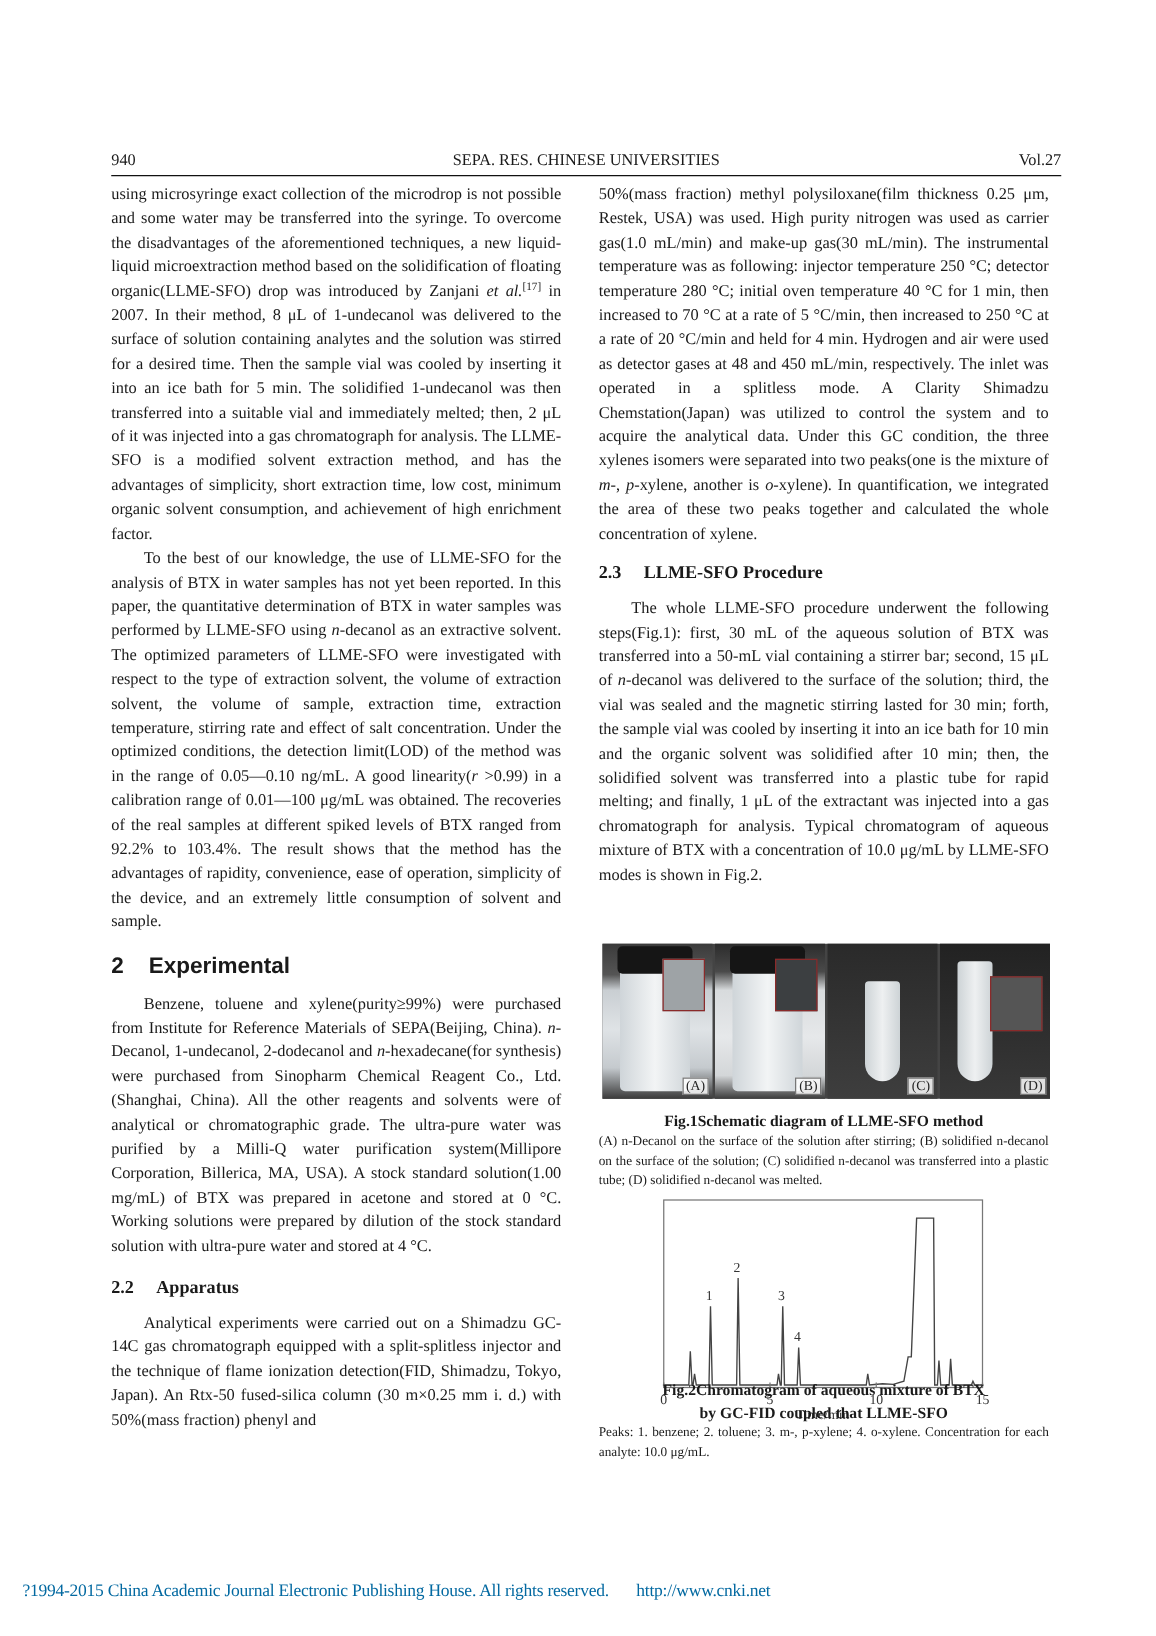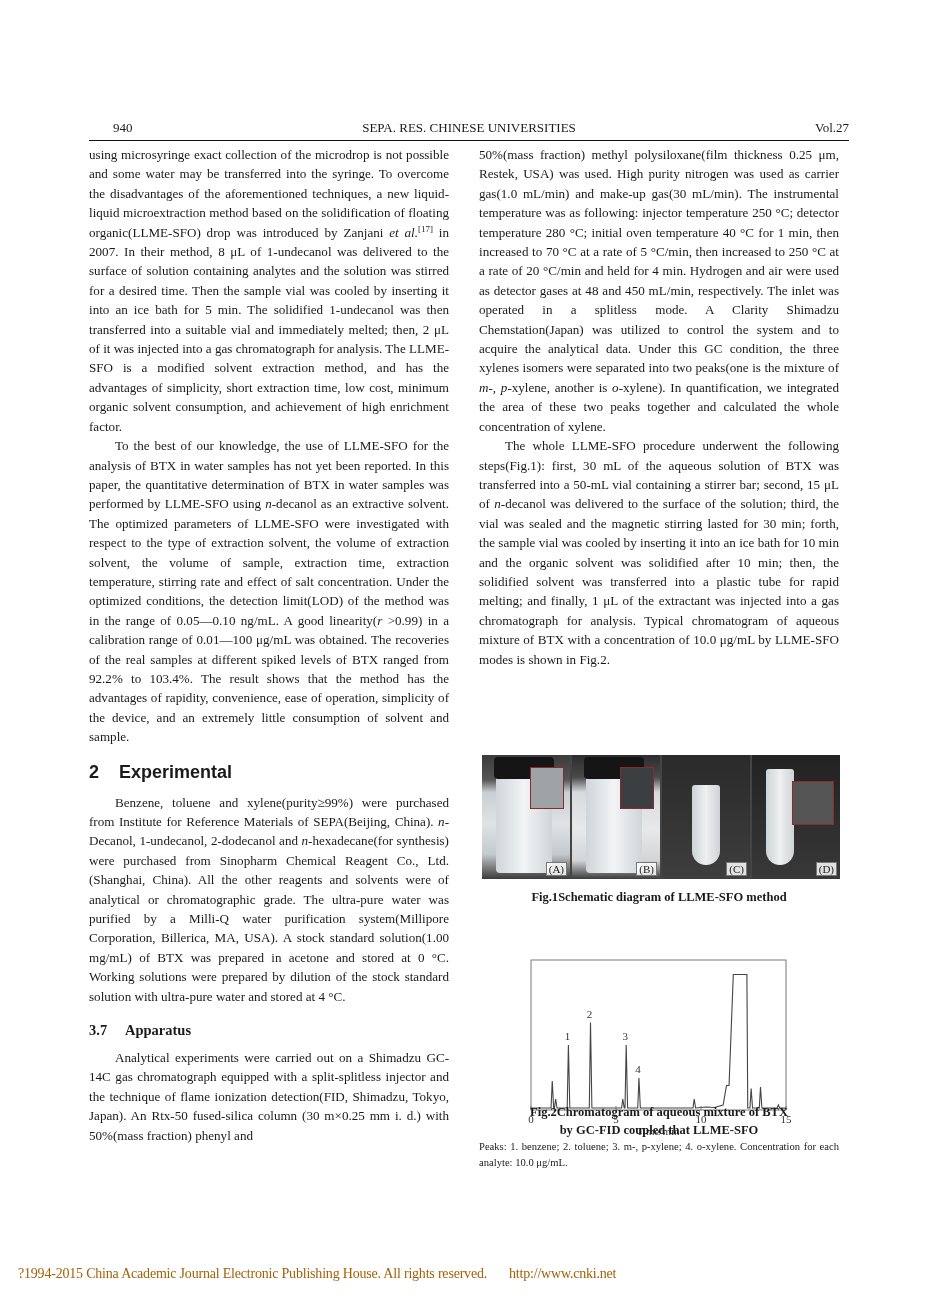--- a/index.html
+++ b/index.html
@@ -1,18 +1,18 @@
 <!DOCTYPE html>
 <html><head>
 <meta charset="utf-8">
 <style>
   html,body{margin:0;padding:0;background:#fff;}
   body{width:925px;height:1309px;position:relative;overflow:hidden;font-family:"Liberation Serif","DejaVu Serif",serif;color:#1a1a1a;}
   .hdr{position:absolute;top:120px;left:89px;width:760px;height:18px;font-size:13px;}
-  .hdr .pn{position:absolute;left:0;top:0;margin-left:24px;}
+  .hdr .pn{position:absolute;left:0;top:0;}
   .hdr .jt{position:absolute;left:0;right:0;text-align:center;top:0;}
   .hdr .vol{position:absolute;right:0;top:0;}
   .rule{position:absolute;top:140px;left:89px;width:760px;height:0;border-top:1.3px solid #111;}
   .col{position:absolute;top:145px;width:360px;font-size:13.1px;line-height:19.4px;text-align:justify;}
   .col.left{left:89px;}
   .col.right{left:479px;width:360px;}
   .col p{margin:0;}
   .ind{text-indent:26px;}
   .sup{font-size:9px;vertical-align:super;line-height:0;}
   h2{font-family:"Liberation Sans","DejaVu Sans",sans-serif;font-size:18px;font-weight:bold;margin:14px 0 10px 0;line-height:22px;}
@@ -28,45 +28,46 @@
   .ph4{background:linear-gradient(180deg,#222 0%,#383838 100%);}
   .vial{position:absolute;left:14px;top:10px;width:56px;height:108px;border-radius:6px 6px 4px 4px;background:linear-gradient(90deg,#cfd5d9,#f2f4f5,#cfd5d9);}
   .cap{position:absolute;left:12px;top:2px;width:60px;height:22px;background:#151515;border-radius:4px;}
   .inset{position:absolute;right:6px;top:12px;width:32px;height:40px;border:1px solid #8a2a2a;background:#9ea3a6;}
   .tube{position:absolute;left:30px;top:30px;width:28px;height:80px;background:linear-gradient(90deg,#cdd3d6,#eef0f1,#cdd3d6);border-radius:3px 3px 14px 14px;}
   .fig1cap{position:absolute;left:479px;top:888px;width:360px;font-size:10.6px;line-height:15.5px;text-align:justify;}
   .fig1cap .t,.fig2cap .t{font-weight:bold;font-size:12.5px;text-align:center;line-height:18px;}
   .fig1cap .t span,.fig2cap .t span{}
   .fig2{position:absolute;left:515px;top:955px;width:300px;height:185px;}
   .fig2cap{position:absolute;left:479px;top:1103px;width:360px;font-size:10.6px;line-height:15.5px;text-align:justify;}
-  .footer{position:absolute;top:1266px;left:18px;width:760px;font-size:14px;color:#a16207;font-family:"Liberation Serif",serif;letter-spacing:-0.2px;}
+  .footer{position:absolute;top:1266px;left:18px;width:760px;font-size:14px;color:#0369a1;font-family:"Liberation Serif",serif;letter-spacing:-0.2px;}
   .footer .url{margin-left:22px;}
   i{}
 </style>
 </head>
 <body>
 
 <div class="hdr">
   <span class="pn">940</span>
   <span class="jt">SEPA. RES. CHINESE UNIVERSITIES</span>
   <span class="vol">Vol.27</span>
 </div>
 <div class="rule"></div>
 
 <div class="col left">
   <p><span>using microsyringe exact collection of the microdrop is not possible and some water may be transferred into the syringe. To overcome the disadvantages of the aforementioned techniques, a new liquid-liquid microextraction method based on the solidification of floating organic(LLME-SFO) drop was introduced by Zanjani </span><i>et al.</i><span class="sup">[17]</span><span> in 2007. In their method, 8 μL of 1-undecanol was delivered to the surface of solution containing analytes and the solution was stirred for a desired time. Then the sample vial was cooled by inserting it into an ice bath for 5 min. The solidified 1-undecanol was then transferred into a suitable vial and immediately melted; then, 2 μL of it was injected into a gas chromatograph for analysis. The LLME-SFO is a modified solvent extraction method, and has the advantages of simplicity, short extraction time, low cost, minimum organic solvent consumption, and achievement of high enrichment factor.</span></p>
   <p class="ind"><span>To the best of our knowledge, the use of LLME-SFO for the analysis of BTX in water samples has not yet been reported. In this paper, the quantitative determination of BTX in water samples was performed by LLME-SFO using </span><i>n</i><span>-decanol as an extractive solvent. The optimized parameters of LLME-SFO were investigated with respect to the type of extraction solvent, the volume of extraction solvent, the volume of sample, extraction time, extraction temperature, stirring rate and effect of salt concentration. Under the optimized conditions, the detection limit(LOD) of the method was in the range of 0.05—0.10 ng/mL. A good linearity(</span><i>r</i><span> &gt;0.99) in a calibration range of 0.01—100 μg/mL was obtained. The recoveries of the real samples at different spiked levels of BTX ranged from 92.2% to 103.4%. The result shows that the method has the advantages of rapidity, convenience, ease of operation, simplicity of the device, and an extremely little consumption of solvent and sample.</span></p>
   <h2><span class="num">2</span><span>Experimental</span></h2>
   <p class="ind"><span>Benzene, toluene and xylene(purity≥99%) were purchased from Institute for Reference Materials of SEPA(Beijing, China). </span><i>n</i><span>-Decanol, 1-undecanol, 2-dodecanol and </span><i>n</i><span>-hexadecane(for synthesis) were purchased from Sinopharm Chemical Reagent Co., Ltd.(Shanghai, China). All the other reagents and solvents were of analytical or chromatographic grade. The ultra-pure water was purified by a Milli-Q water purification system(Millipore Corporation, Billerica, MA, USA). A stock standard solution(1.00 mg/mL) of BTX was prepared in acetone and stored at 0 °C. Working solutions were prepared by dilution of the stock standard solution with ultra-pure water and stored at 4 °C.</span></p>
-  <h3 style="margin-top:14px"><span class="num">3.7</span><span>Apparatus</span></h3>
+  <h3 style="margin-top:14px"><span class="num">2.2</span><span>Apparatus</span></h3>
   <p class="ind">Analytical experiments were carried out on a Shimadzu GC-14C gas chromatograph equipped with a split-splitless injector and the technique of flame ionization detection(FID, Shimadzu, Tokyo, Japan). An Rtx-50 fused-silica column (30 m×0.25 mm i. d.) with 50%(mass fraction) phenyl and</p>
 </div>
 
 <div class="col right">
   <p><span>50%(mass fraction) methyl polysiloxane(film thickness 0.25 μm, Restek, USA) was used. High purity nitrogen was used as carrier gas(1.0 mL/min) and make-up gas(30 mL/min). The instrumental temperature was as following: injector temperature 250 °C; detector temperature 280 °C; initial oven temperature 40 °C for 1 min, then increased to 70 °C at a rate of 5 °C/min, then increased to 250 °C at a rate of 20 °C/min and held for 4 min. Hydrogen and air were used as detector gases at 48 and 450 mL/min, respectively. The inlet was operated in a splitless mode. A Clarity Shimadzu Chemstation(Japan) was utilized to control the system and to acquire the analytical data. Under this GC condition, the three xylenes isomers were separated into two peaks(one is the mixture of </span><i>m</i><span>-, </span><i>p</i><span>-xylene, another is </span><i>o</i><span>-xylene). In quantification, we integrated the area of these two peaks together and calculated the whole concentration of xylene.</span></p>
+  <h3 style="margin-top:12px"><span class="num">2.3</span><span>LLME-SFO Procedure</span></h3>
   <p class="ind"><span>The whole LLME-SFO procedure underwent the following steps(Fig.1): first, 30 mL of the aqueous solution of BTX was transferred into a 50-mL vial containing a stirrer bar; second, 15 μL of </span><i>n</i><span>-decanol was delivered to the surface of the solution; third, the vial was sealed and the magnetic stirring lasted for 30 min; forth, the sample vial was cooled by inserting it into an ice bath for 10 min and the organic solvent was solidified after 10 min; then, the solidified solvent was transferred into a plastic tube for rapid melting; and finally, 1 μL of the extractant was injected into a gas chromatograph for analysis. Typical chromatogram of aqueous mixture of BTX with a concentration of 10.0 μg/mL by LLME-SFO modes is shown in Fig.2.</span></p>
 </div>
 
 <div class="fig1">
   <div class="ph ph1">
     <div class="vial"></div>
     <div class="cap"></div>
     <div class="inset"></div>
     <span class="lbl">(A)</span>
   </div>
@@ -82,20 +83,21 @@
   </div>
   <div class="ph ph4">
     <div class="tube" style="left:14px;top:14px;height:96px"></div>
     <div class="inset" style="top:26px;width:40px;height:42px;background:#555"></div>
     <span class="lbl">(D)</span>
   </div>
 </div>
 
 <div class="fig1cap">
   <div class="t"><span>Fig.1</span><span style="margin:0">Schematic diagram of LLME-SFO method</span></div>
+  <div>(A) n-Decanol on the surface of the solution after stirring; (B) solidified n-decanol on the surface of the solution; (C) solidified n-decanol was transferred into a plastic tube; (D) solidified n-decanol was melted.</div>
 </div>
 
 <svg class="fig2" id="chrom" viewBox="0 0 300 185" xmlns="http://www.w3.org/2000/svg">
   <rect x="16" y="5" width="255" height="150" fill="none" stroke="#777" stroke-width="1"></rect>
   <path id="trace" d="M16 153 L36.05 153 L37.25 126 L38.65 153 L39.449999999999996 153 L40.65 144 L42.05 153 L52.199999999999996 153 L53.4 90 L54.8 153 L74.3 153 L75.5 67.50000000000001 L76.9 153 L106.60000000000001 153 L107.80000000000001 144 L109.20000000000002 153 L109.99999999999999 153 L111.19999999999999 90 L112.6 153 L122.74999999999999 153 L123.94999999999999 123 L125.35 153 L178.00000000000003 153 L179.20000000000002 144 L180.60000000000002 153 L191.10000000000002 152 L199.60000000000002 152.5 L208.10000000000002 150 L211.5 130.5 L214.05 130.5 L218.3 19.5 L231.89999999999998 19.5 L232.75 153 L234.95 153 L236.14999999999998 133.5 L237.54999999999998 153 L244.3 153 L245.5 132 L246.9 153 L262.15000000000003 153 L263.35 150 L264.75 153 L271 153" fill="none" stroke="#444" stroke-width="1.1"></path>
   <g id="ticks">
       <line x1="16" x2="16" y1="155" y2="151" stroke="#777"></line>
       <text x="16" y="168" text-anchor="middle" font-size="11" font-family="Liberation Serif, serif" fill="#333">0</text>
       <line x1="101" x2="101" y1="155" y2="151" stroke="#777"></line>
       <text x="101" y="168" text-anchor="middle" font-size="11" font-family="Liberation Serif, serif" fill="#333">5</text>

